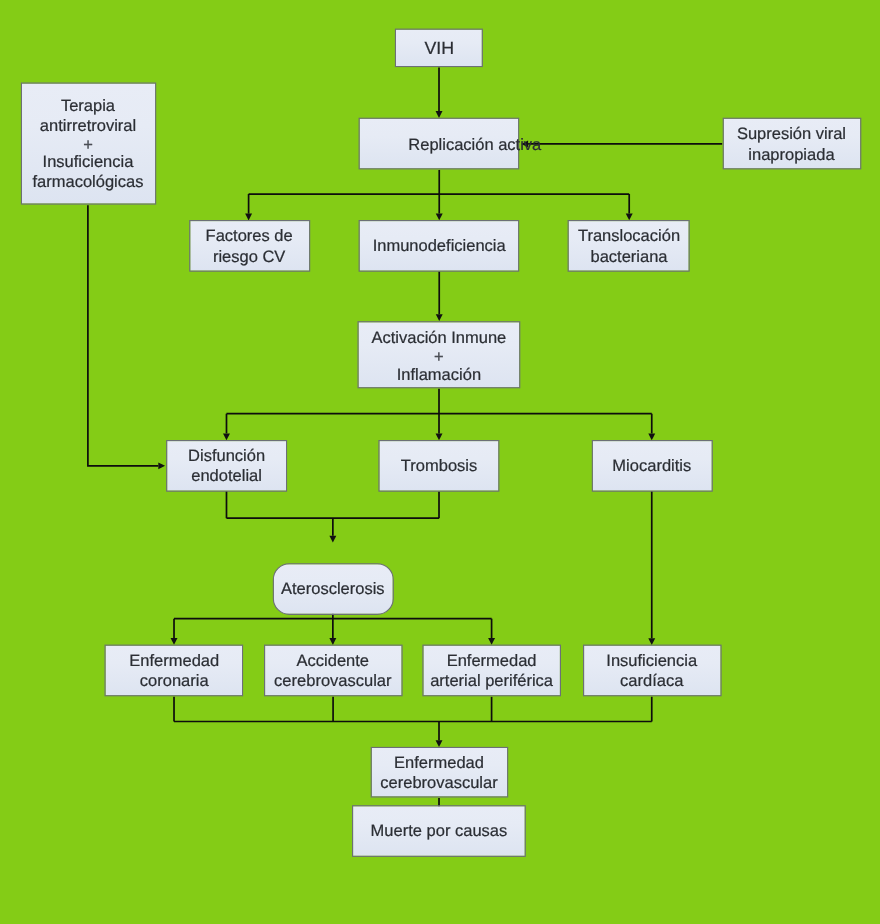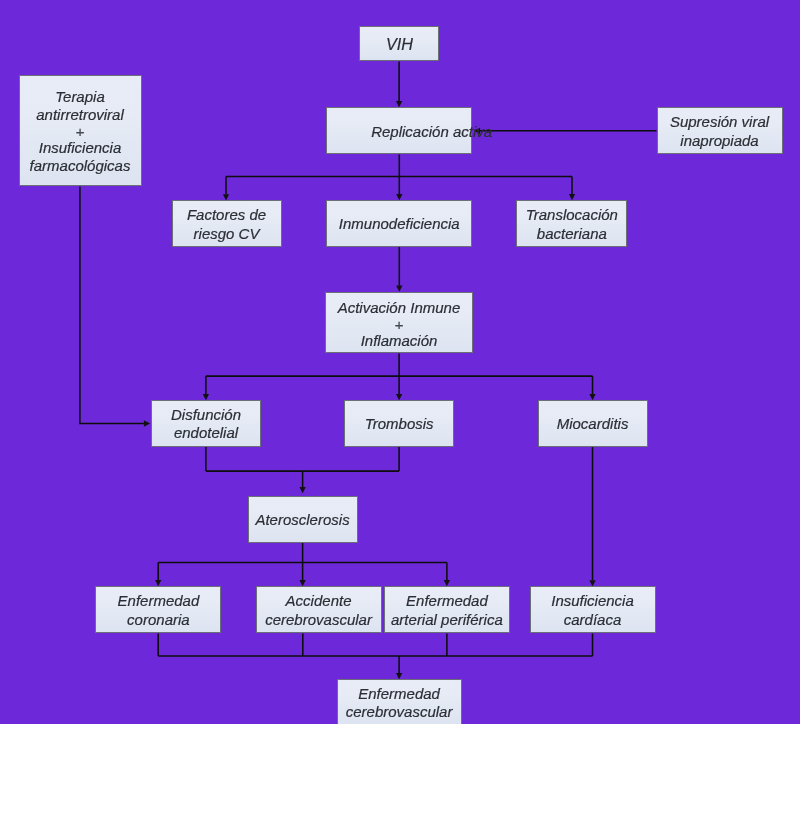--- a/index.html
+++ b/index.html
@@ -2,21 +2,21 @@
 <html><head>
 <meta charset="utf-8">
 <title>Diagrama</title>
 <style>
   html,body{margin:0;padding:0;}
   body{
     width:800px;height:840px;background:#ffffff;
     font-family:"Liberation Sans",sans-serif;
     -webkit-font-smoothing:antialiased;
   }
-  #canvas{position:relative;width:800px;height:724px;overflow:hidden;background:#6d28d9;font-style:italic;}
+  #canvas{position:relative;width:800px;height:840px;overflow:hidden;background:#84cc16;}
   #wires{position:absolute;left:0;top:0;width:800px;height:840px;}
   .node{
     position:absolute;box-sizing:border-box;
     border:1.35px solid #6c7076;
     background:linear-gradient(180deg,#e8ecf6 0%,#e6ebf5 35%,#dde4f1 100%);
     color:#2b2e34;
     display:flex;align-items:center;justify-content:center;
     text-align:center;
     font-size:15px;line-height:18.5px;
     letter-spacing:0px;
@@ -143,32 +143,32 @@
     <div class="node" style="left: 344.4px; top: 400.2px; width: 109.5px; height: 46.6px;">
       <span class="lbl">
         <span class="ln">Trombosis</span>
       </span>
     </div>
     <div class="node" style="left: 537.5px; top: 400.2px; width: 110.1px; height: 46.4px;">
       <span class="lbl">
         <span class="ln">Miocarditis</span>
       </span>
     </div>
-    <div class="node" style="left: 247.5px; top: 496px; width: 110.1px; height: 46.5px;">
+    <div class="node" style="left: 247.5px; top: 512px; width: 110.1px; height: 46.5px; border-radius: 15px;">
       <span class="lbl">
         <span class="ln">Aterosclerosis</span>
       </span>
     </div>
     <div class="node" style="left: 95.4px; top: 586.2px; width: 126px; height: 47.2px;">
       <span class="lbl">
         <span class="ln">Enfermedad</span>
         <span class="ln">coronaria</span>
       </span>
     </div>
-    <div class="node" style="left: 239.5px; top: 586.3px; width: 126.1px; height: 47.2px; margin-left: 16px;">
+    <div class="node" style="left: 239.5px; top: 586.3px; width: 126.1px; height: 47.2px;">
       <span class="lbl">
         <span class="ln">Accidente</span>
         <span class="ln">cerebrovascular</span>
       </span>
     </div>
     <div class="node" style="left: 384.1px; top: 586.2px; width: 125.6px; height: 47.3px;">
       <span class="lbl">
         <span class="ln">Enfermedad</span>
         <span class="ln">arterial periférica</span>
       </span>

